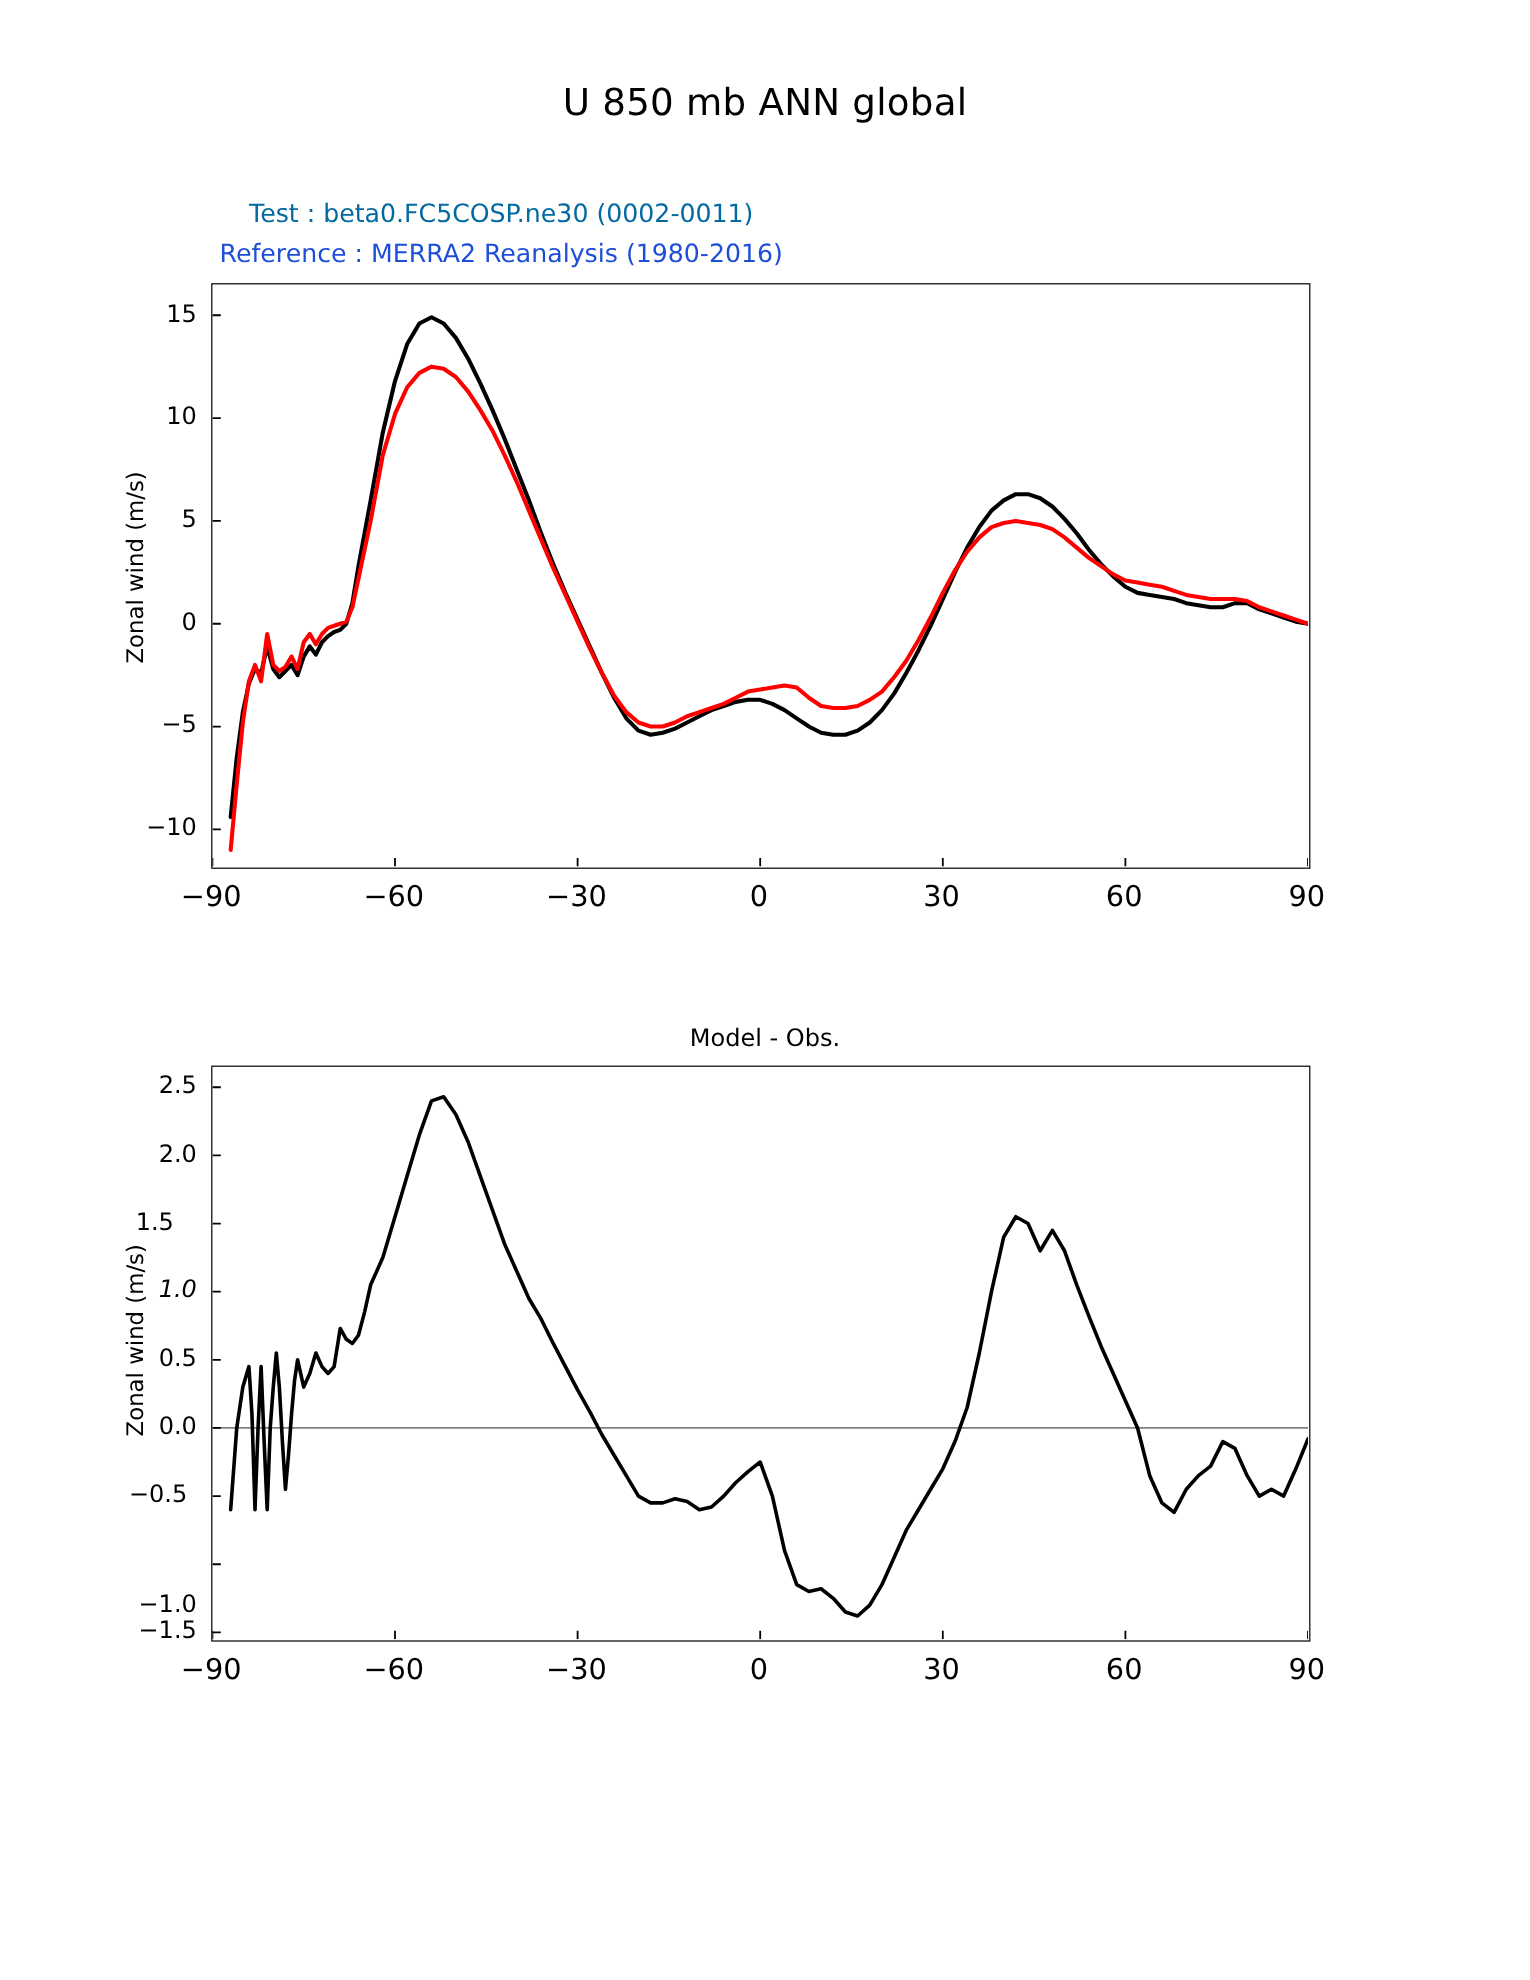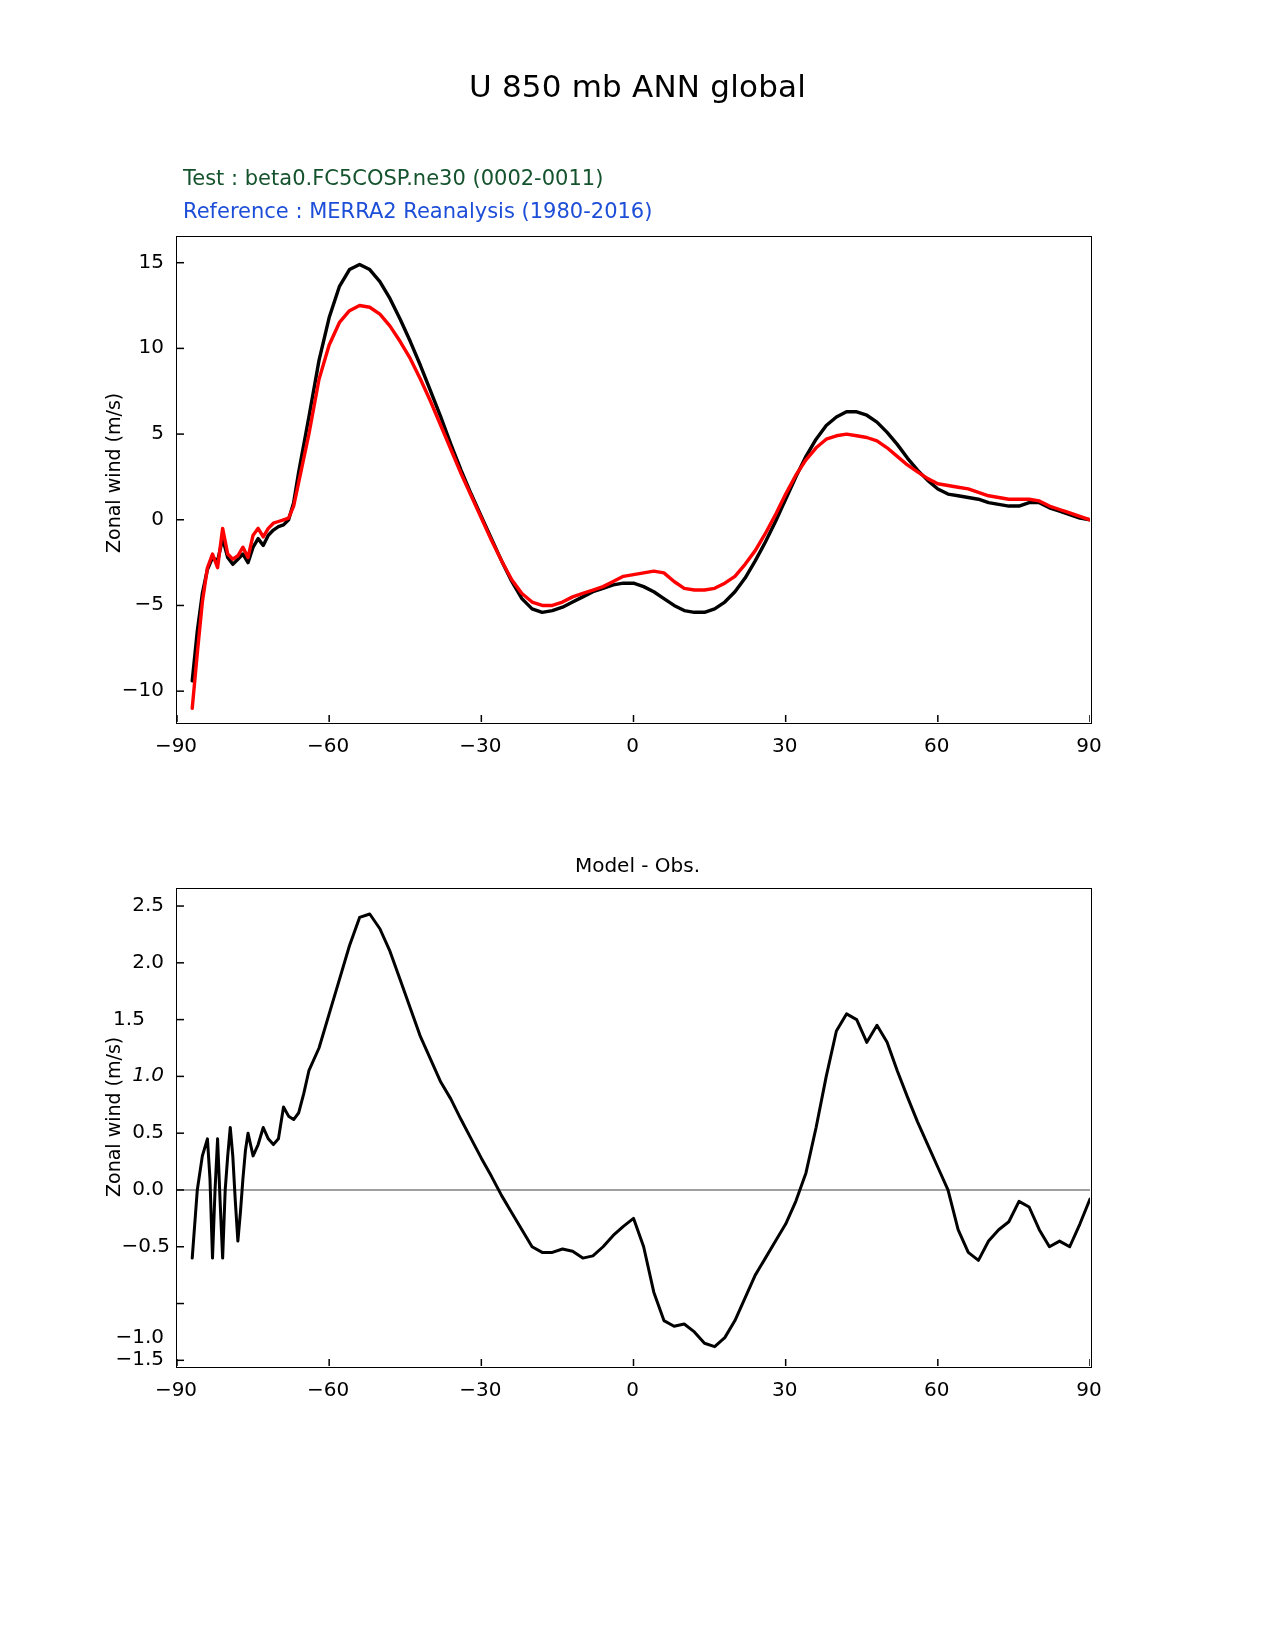--- a/index.html
+++ b/index.html
@@ -30,21 +30,21 @@
     color: #000;
     letter-spacing: 0.2px;
   }
   .legend-block {
     position: absolute;
     left: 183px;
     top: 162px;
     font-size: 21px;
     line-height: 33px;
   }
-  .legend-test { color: #14532d; }
+  .legend-test { color: #0369a1; text-align: center; }
   .legend-ref  { color: #1d4ed8; }
   .plot-frame {
     position: absolute;
     border: 1.5px solid #000;
     box-sizing: border-box;
     background: #fff;
   }
   #panel1-frame {
     left: 176px;
     top: 236px;
@@ -73,21 +73,21 @@
     top: 1197px;
   }
   .tick-label-y {
     position: absolute;
     font-size: 20px;
     text-align: right;
     width: 70px;
   }
   .tick-label-x {
     position: absolute;
-    font-size: 20px;
+    font-size: 24px;
     text-align: center;
     width: 80px;
   }
   #panel2-title {
     position: absolute;
     left: 0;
     top: 853px;
     width: 1275px;
     text-align: center;
     font-size: 20px;
@@ -168,21 +168,21 @@
         <line y1="130.6071428571429" y2="130.6071428571429" x1="0" x2="7" class="axis-tick"></line>
         <line y1="73.82142857142861" y2="73.82142857142861" x1="0" x2="7" class="axis-tick"></line>
         <line y1="17.035714285714334" y2="17.035714285714334" x1="0" x2="7" class="axis-tick"></line>
         <path d="M15.22,369.11 L20.29,300.96 L25.36,266.89 L30.43,249.86 L32.97,289.61 L35.51,369.11 L38.04,300.96 L40.58,249.86 L43.11,312.32 L45.65,369.11 L48.19,300.96 L50.72,266.89 L53.26,238.50 L55.79,266.89 L58.33,312.32 L60.87,352.07 L63.40,323.68 L65.94,289.61 L68.47,261.21 L71.01,244.18 L73.55,255.54 L76.08,266.89 L81.16,255.54 L86.23,238.50 L91.30,249.86 L96.37,255.54 L101.44,249.86 L106.52,218.06 L111.59,227.14 L116.66,230.55 L121.73,223.74 L126.81,204.43 L131.88,181.71 L142.02,159.00 L152.17,124.93 L162.31,90.86 L172.46,56.79 L182.60,28.39 L192.74,24.99 L202.89,39.75 L213.03,62.46 L223.18,90.86 L233.32,119.25 L243.47,147.64 L253.61,170.36 L263.76,193.07 L273.90,210.11 L284.04,230.55 L294.19,249.86 L304.33,269.16 L314.48,287.34 L324.62,306.64 L334.77,323.68 L344.91,340.71 L355.06,357.75 L365.20,363.43 L375.34,363.43 L385.49,360.02 L395.63,362.29 L405.78,369.11 L415.92,366.84 L426.07,357.75 L436.21,346.39 L446.36,337.31 L456.50,329.36 L466.64,357.75 L476.79,403.18 L486.93,431.57 L497.08,437.25 L507.22,434.98 L517.37,442.93 L527.51,454.29 L537.66,457.69 L547.80,448.61 L557.94,431.57 L568.09,408.86 L578.23,386.14 L588.38,369.11 L598.52,352.07 L608.67,335.04 L618.81,312.32 L628.96,283.93 L639.10,238.50 L649.24,187.39 L659.39,141.96 L669.53,124.93 L679.68,130.61 L689.82,153.32 L699.97,136.29 L710.11,153.32 L720.26,181.71 L730.40,207.84 L740.54,232.82 L750.69,255.54 L760.83,278.25 L770.98,300.96 L781.12,340.71 L791.27,363.43 L801.41,371.38 L811.56,352.07 L821.70,340.71 L831.84,332.76 L841.99,312.32 L852.13,318.00 L862.28,340.71 L872.42,357.75 L882.57,352.07 L892.71,357.75 L902.86,335.04 L913.00,310.05" fill="none" stroke="#000000" stroke-width="3" stroke-linejoin="round" stroke-linecap="round"></path>
       </svg>
   </div>
   <div id="panel2-ylabel" class="ylabel">Zonal wind (m/s)</div>
   <div id="panel2-yticks">
       <div class="tick-label-y" style="left: 94px; top: 1346.32px;">−1.5</div>
       <div class="tick-label-y" style="left: 94px; top: 1324px;">−1.0</div>
-      <div class="tick-label-y" style="left: 100px; top: 1232.75px;">−0.5</div>
+      <div class="tick-label-y" style="left: 86px; top: 1232.75px;">−0.5</div>
       <div class="tick-label-y" style="left: 94px; top: 1175.96px;">0.0</div>
       <div class="tick-label-y" style="left: 94px; top: 1119.18px;">0.5</div>
       <div class="tick-label-y" style="left: 94px; top: 1062.39px; font-style: italic;">1.0</div>
       <div class="tick-label-y" style="left: 94px; top: 1005.61px; text-align: center;">1.5</div>
       <div class="tick-label-y" style="left: 94px; top: 948.821px;">2.0</div>
       <div class="tick-label-y" style="left: 94px; top: 892.036px;">2.5</div>
     </div>
   <div id="panel2-xticks">
       <div class="tick-label-x" style="left: 136px; top: 1377px;">−90</div>
       <div class="tick-label-x" style="left: 288.167px; top: 1377px;">−60</div>

